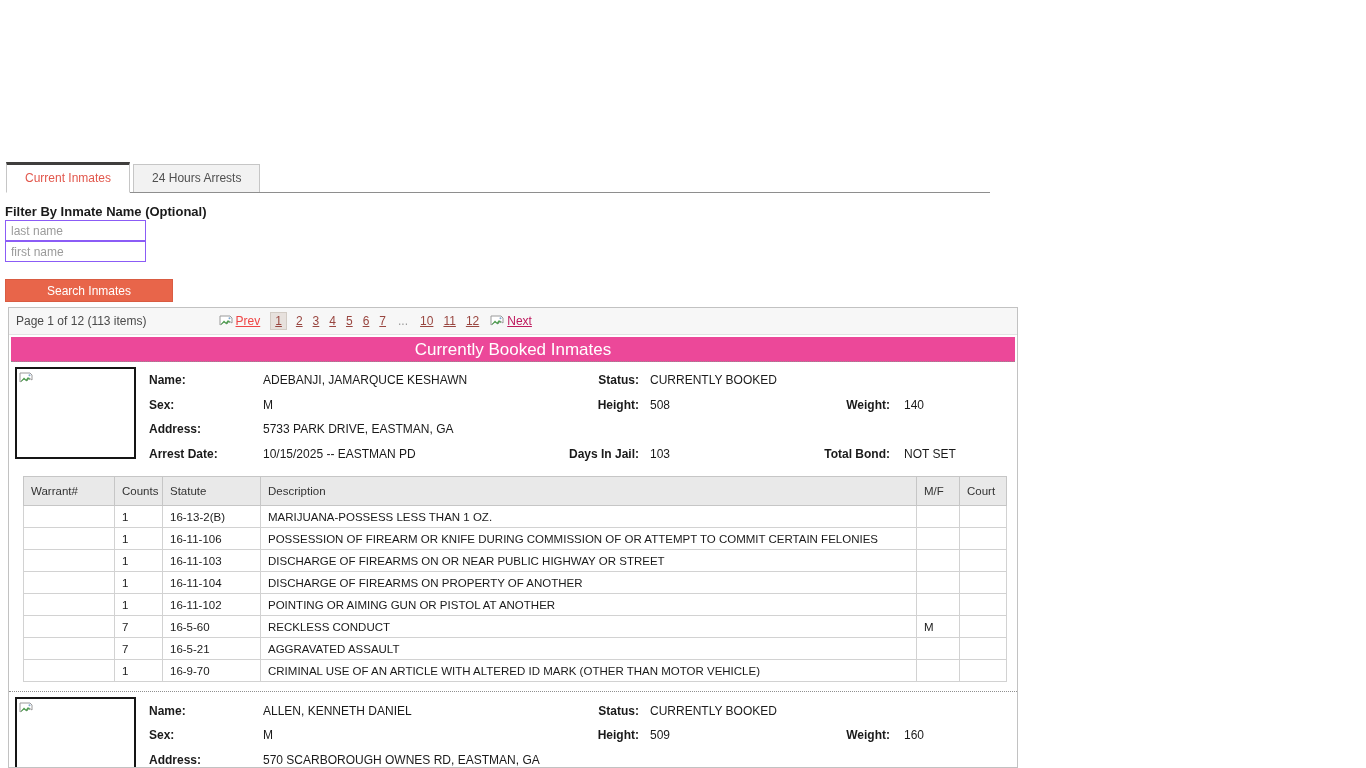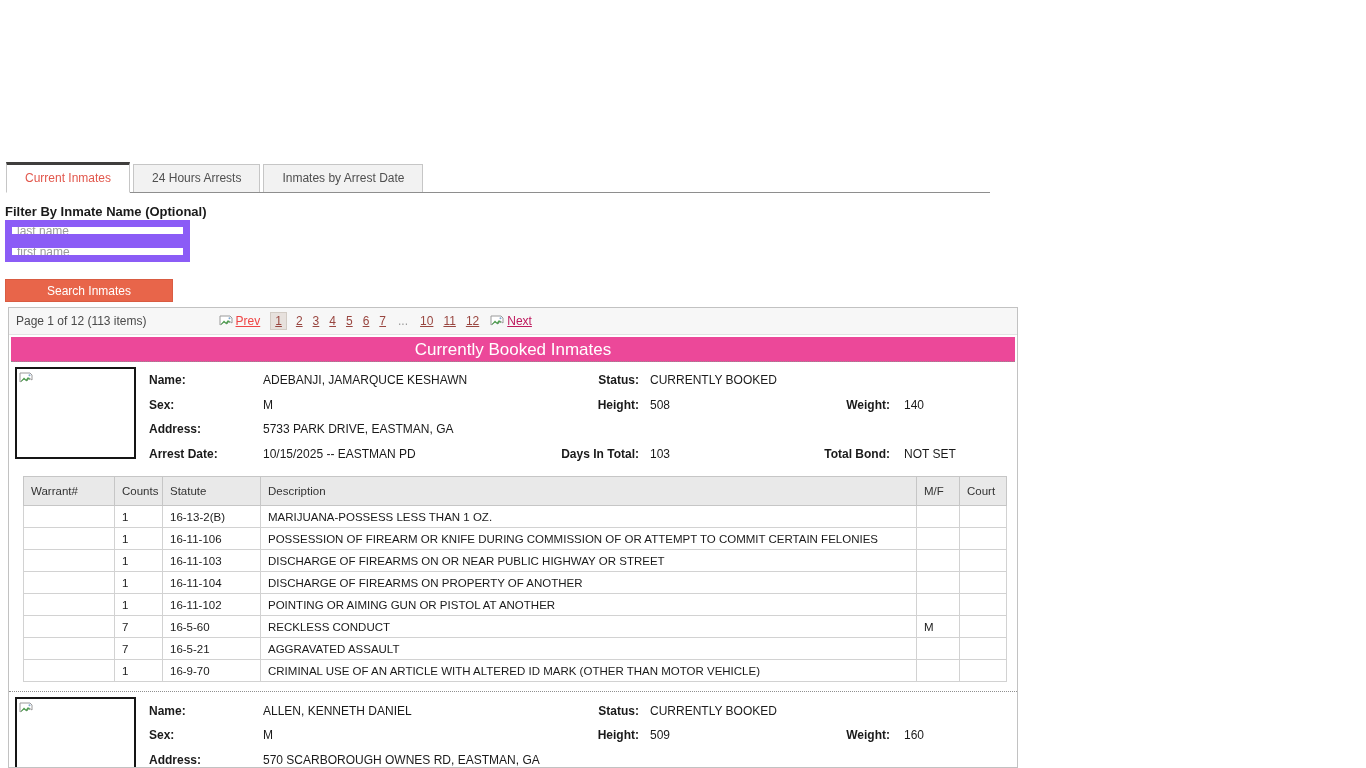--- a/index.html
+++ b/index.html
@@ -12,22 +12,22 @@
   .tab { height:28px; line-height:26px; padding:0 18px; margin-right:3px;
          background:#f2f2f2; border:1px solid #c6c6c6; border-bottom:none;
          font-size:12px; color:#4f4f4f; cursor:pointer; white-space:nowrap; }
   .tab.active { height:31px; line-height:26px; background:#fff; color:#e2574c;
                 border-top:3px solid #3f3e3d; margin-bottom:-1px;
                 border-bottom:1px solid #fff; }
 
   
   .filter-heading { position:absolute; left:5px; top:204px; font-size:13px;
                     font-weight:bold; }
-  .name-input { position:absolute; left:5px; width:185px; height:21px;
-                border:7px solid #8b5cf6; padding:0 5px; font-size:12px;
+  .name-input { position:absolute; left:5px; width:141px; height:21px;
+                border:1px solid #8b5cf6; padding:0 5px; font-size:12px;
                 font-family:"Liberation Sans", sans-serif; color:#333; }
   .name-input::placeholder { color:#9b9b9b; opacity:1; }
   #lastName { top:220px; }
   #firstName { top:241px; }
   .search-btn { position:absolute; left:5px; top:279px; width:168px; height:23px;
                 background:#e8654a; color:#fff; border:1px solid #d95c42;
                 font-size:12px; font-family:"Liberation Sans", sans-serif; cursor:pointer; }
 
   
   .panel { position:absolute; left:8px; top:307px; width:1010px; height:461px;
@@ -73,21 +73,20 @@
 
   
   .bi { display:inline-block; width:15px; height:13px; }
 </style>
 </head>
 <body>
 
 <div class="tabstrip" id="tabstrip">
     <div class="tab active">Current Inmates</div>
     <div class="tab">24 Hours Arrests</div>
-    <div class="tab">Inmates by Arrest Date</div>
   </div>
 
 <div class="filter-heading">Filter By Inmate Name (Optional)</div>
 
 <input id="lastName" class="name-input" type="text" placeholder="last name" style="">
 <input id="firstName" class="name-input" type="text" placeholder="first name" style="">
 
 <button class="search-btn">Search Inmates</button>
 
 <div class="panel">
@@ -143,21 +142,21 @@
           <div class="lbl">Sex:</div>
           <div class="val">M</div>
           <div class="lbl r">Height:</div>
           <div class="val ind">508</div>
           <div class="lbl r">Weight:</div>
           <div class="val ind2">140</div>
           <div class="lbl">Address:</div>
           <div class="val span5">5733 PARK DRIVE, EASTMAN, GA</div>
           <div class="lbl">Arrest Date:</div>
           <div class="val">10/15/2025 -- EASTMAN PD</div>
-          <div class="lbl r">Days In Total:</div>
+          <div class="lbl r">Days In Jail:</div>
           <div class="val ind">103</div>
           <div class="lbl r">Total Bond:</div>
           <div class="val ind2">NOT SET</div>
         </div>
         <table class="charges">
           <colgroup>
             <col style="width: 91px;">
             <col style="width: 48px;">
             <col style="width: 98px;">
             <col style="width: 656px;">

